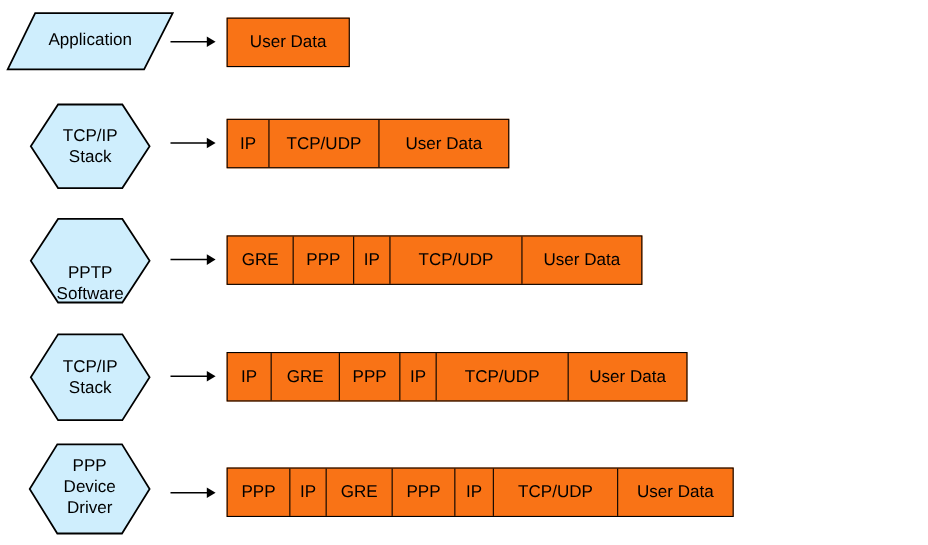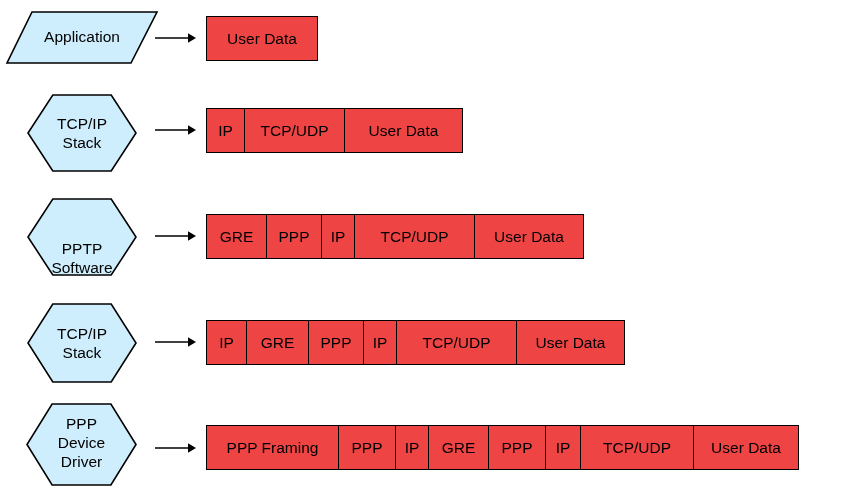--- a/index.html
+++ b/index.html
@@ -46,21 +46,21 @@
   
   .arrow {
     position: absolute;
   }
   
   .packet {
     position: absolute;
     display: flex;
     box-sizing: border-box;
     border: 1.6px solid #000000;
-    background: #ef4444;
+    background: #f97316;
     height: 45px;
   }
   .seg {
     box-sizing: border-box;
     display: flex;
     align-items: center;
     justify-content: center;
     font-size: 15.5px;
     color: #000000;
     border-right: 1.4px solid #000000;
@@ -147,21 +147,20 @@
       </svg>
     </div>
     <div class="stage-label" style="left: 23px; top: 414px; width: 111px;">PPP
 Device
 Driver</div>
     <div class="arrow" style="left: 150px; top: 440px;"><svg width="48" height="16" viewBox="0 0 48 16">
         <line x1="2" y1="8" x2="36" y2="8" stroke="#000000" stroke-width="1.4"></line>
         <polygon points="35,3.2 43,8 35,12.8" fill="#000000"></polygon>
       </svg></div>
     <div class="packet" style="left: 203px; top: 425px;">
-      <div class="seg" style="width: 132px;">PPP Framing</div>
       <div class="seg" style="width: 57px;">PPP</div>
       <div class="seg" style="width: 33px;">IP</div>
       <div class="seg" style="width: 60px;">GRE</div>
       <div class="seg" style="width: 57px;">PPP</div>
       <div class="seg" style="width: 35px;">IP</div>
       <div class="seg" style="width: 113px;">TCP/UDP</div>
       <div class="seg" style="width: 104px;">User Data</div>
     </div>
   </div>
 

